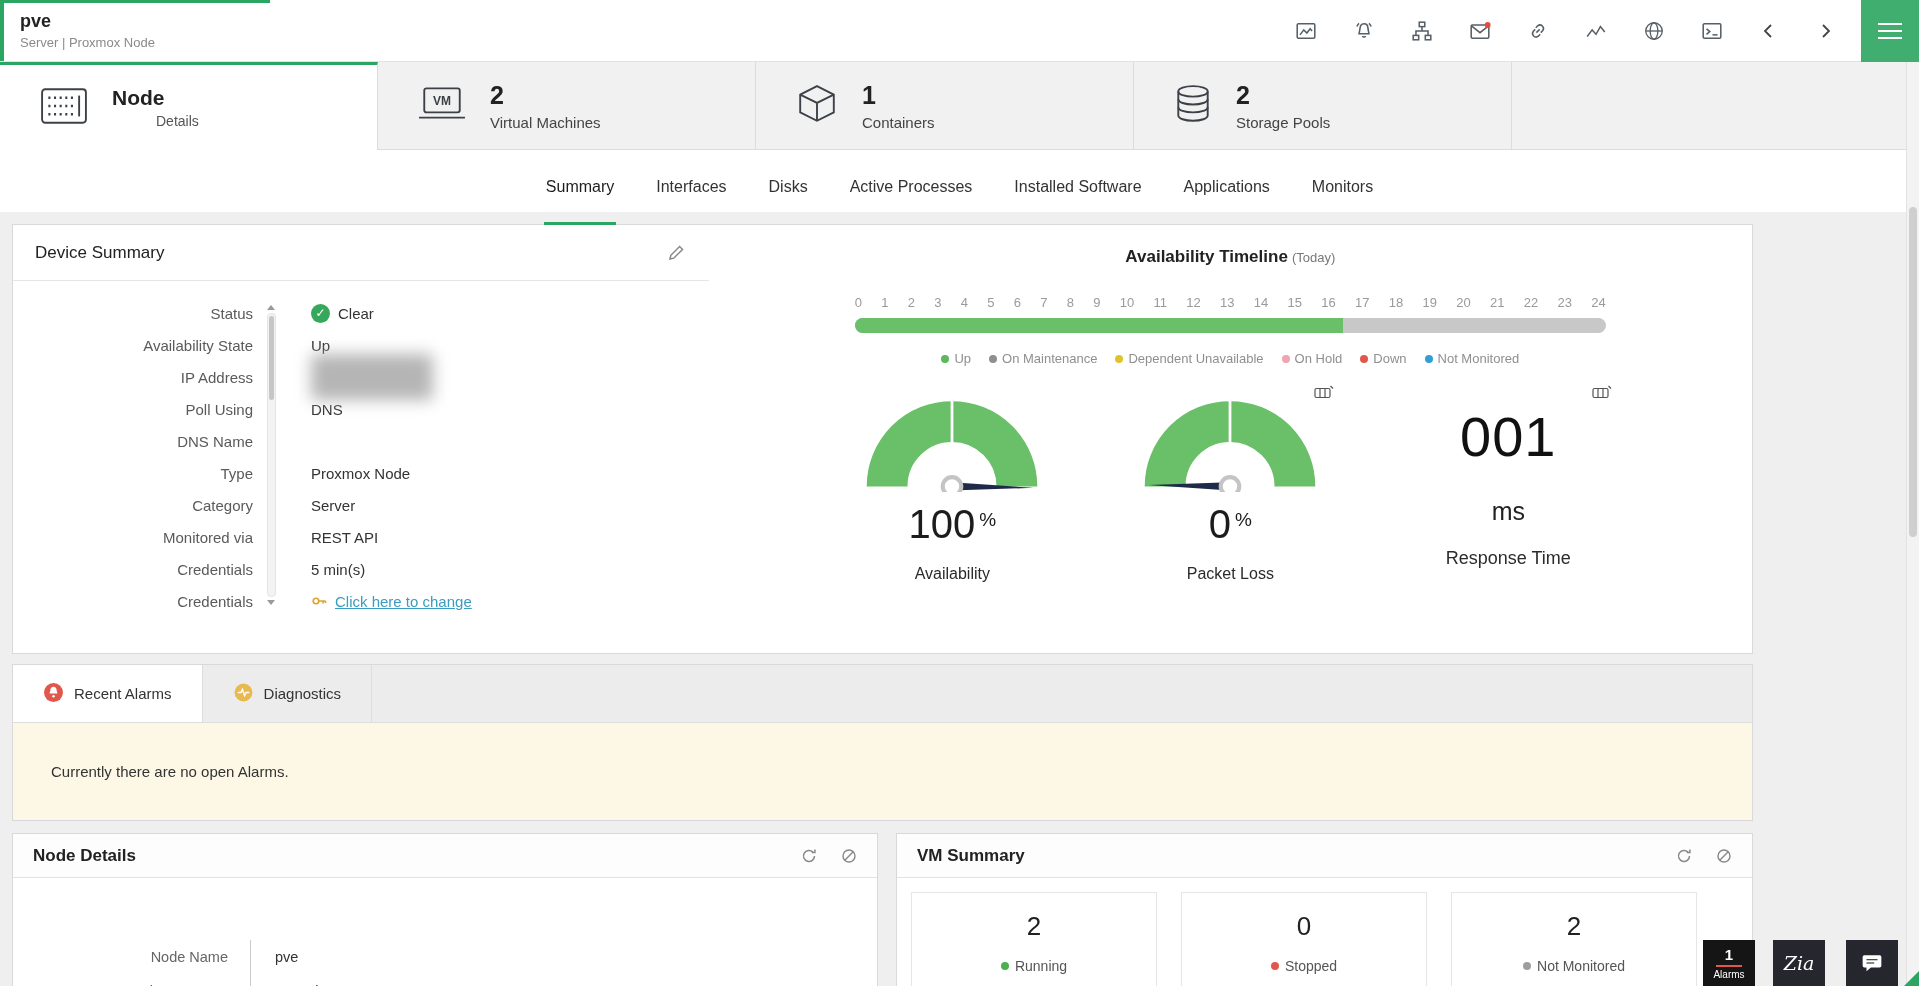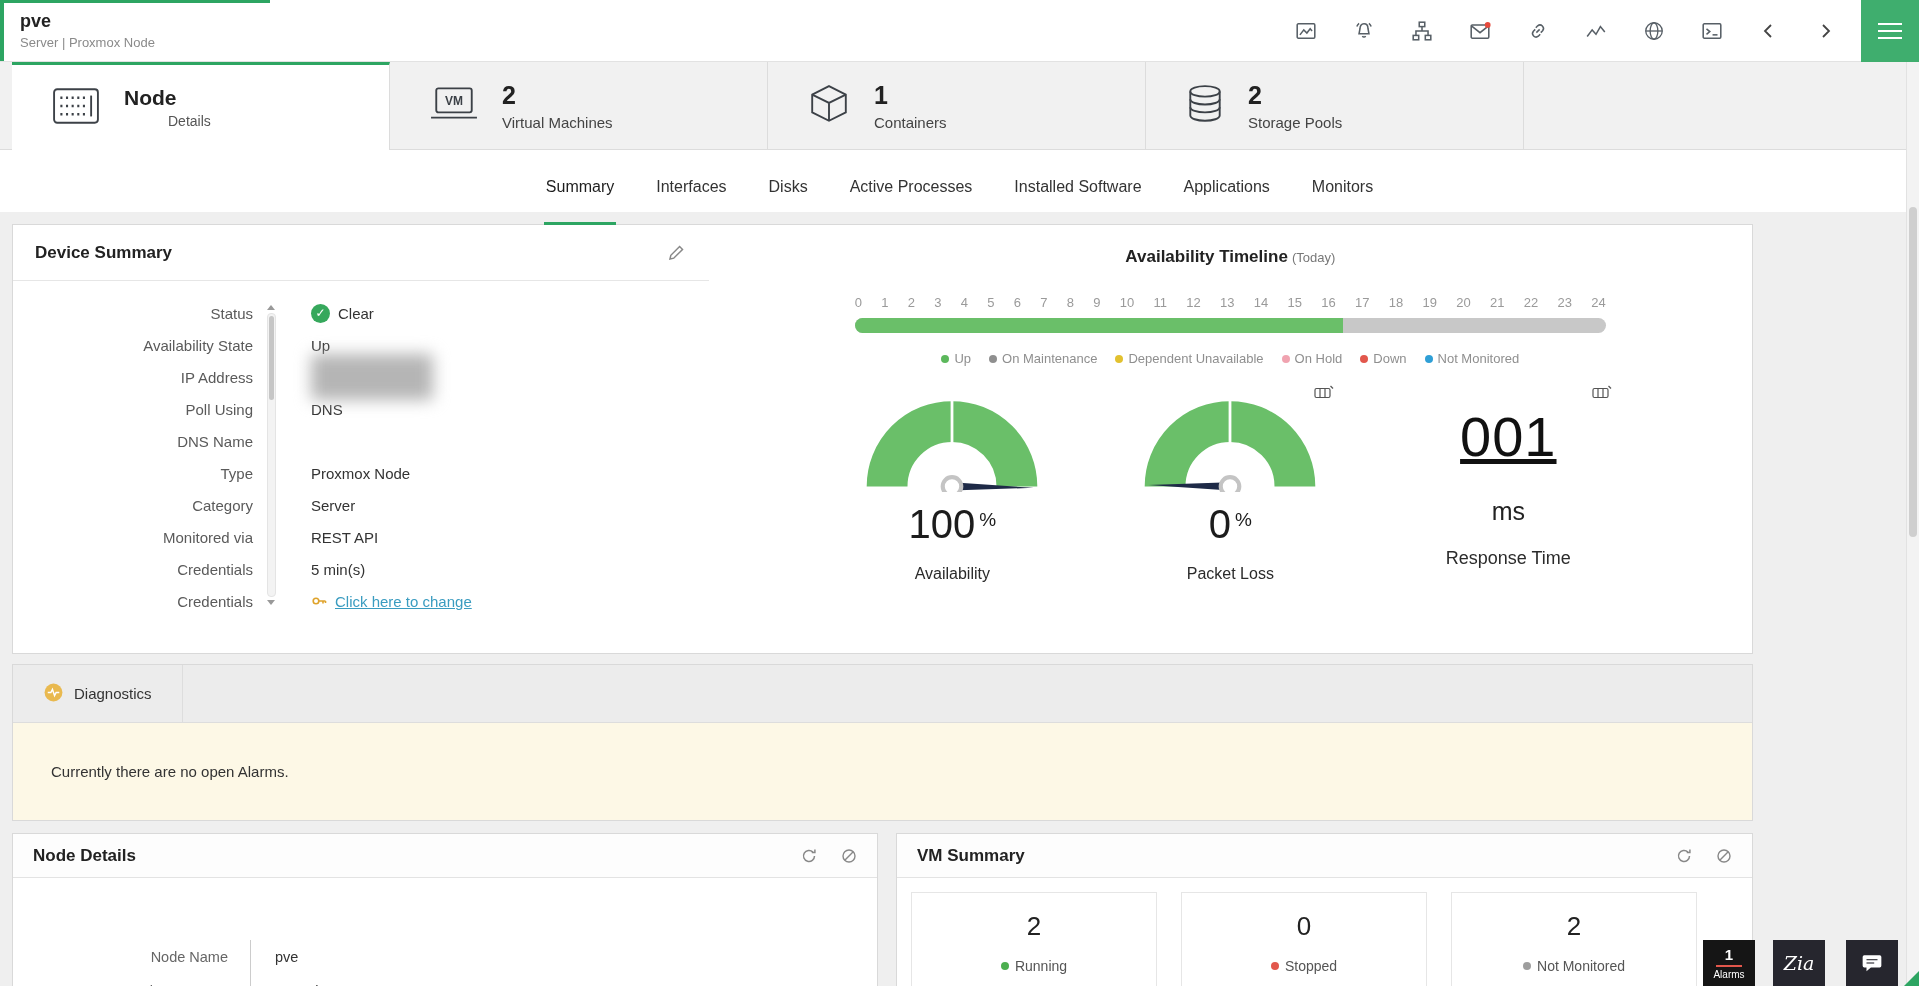--- a/index.html
+++ b/index.html
@@ -13,21 +13,21 @@
   .title-block { display:flex; flex-direction:column; justify-content:center; }
   .title { font-size:18px; font-weight:bold; color:#222; }
   .breadcrumb { font-size:13px; color:#8a8a8a; margin-top:3px; }
   .topbar-icons { margin-left:auto; display:flex; align-items:center; gap:36px; padding-right:26px; }
   .tb-icon { display:inline-flex; cursor:pointer; position:relative; }
   .tb-icon svg { display:block; }
   .hamburger { width:58px; height:62px; background:#3fae6e; display:flex; flex-direction:column; align-items:center; justify-content:center; gap:5px; cursor:pointer; }
   .hamburger i { display:block; width:24px; height:2px; background:#fff; }
 
   
-  .tabcards { display:flex; height:88px; background:#f1f1f1; border-bottom:1px solid #dcdcdc; padding-left:12px; }
+  .tabcards { display:flex; height:88px; background:#f1f1f1; border-bottom:1px solid #dcdcdc; }
   .tab-card { width:378px; display:flex; align-items:center; padding-left:40px; gap:24px; border-right:1px solid #dcdcdc; cursor:pointer; }
   .tab-card.selected { background:#fff; border-top:3px solid #2da562; margin-bottom:-1px; }
   .card-col { display:flex; flex-direction:column; }
   .card-title { font-size:21px; font-weight:bold; color:#222; }
   .card-sub { font-size:14px; color:#555; margin-top:3px;margin-left:44px; }
   .card-count { font-size:25px; font-weight:bold; color:#222; }
   .card-label { font-size:15px; color:#444; margin-top:4px; }
   .tabcards-filler { flex:1; }
 
   
@@ -35,21 +35,21 @@
   .nav-tab { display:inline-block; margin:8px 19px; padding:20px 2px 26px; font-size:16px; color:#333; cursor:pointer; }
   .nav-tab.active { color:#1e1e1e; border-bottom:3px solid #2da562; }
 
   
   .content { padding:12px 0 0 12px; width:1753px; }
   .panel { background:#fff; border:1px solid #d9d9d9; }
 
   .summary-panel { display:flex; height:430px; margin-bottom:10px; width:1741px; }
   .ds-col { width:40%; position:relative; }
   .ds-header { display:flex; justify-content:space-between; align-items:center; height:56px; padding:0 24px 0 22px; border-bottom:1px solid #e6e6e6; }
-  .ds-title { font-size:17px; font-weight:bold; color:#222; }
+  .ds-title { font-size:17px; font-weight:normal; color:#222; }
   .edit-icon { cursor:pointer; display:inline-flex; }
   .ds-rows { position:relative; padding:16px 0 0 22px; }
   .ds-row { display:flex; align-items:center; height:32px; }
   .ds-label { width:218px; text-align:right; color:#5a5a5a; font-size:15px; }
   .ds-value { margin-left:58px; font-size:15px; color:#333; display:flex; align-items:center; gap:8px; }
   .check { width:19px; height:19px; border-radius:50%; background:#36a85c; color:#fff; font-size:12px; display:inline-flex; align-items:center; justify-content:center; }
   .blur-box { display:block; width:122px; height:46px; background:#b5b5b5; filter:blur(8px); border-radius:4px; margin:-7px 0; }
   .link { color:#3a9cc0; text-decoration:underline; cursor:pointer; }
   .mini-scrollbar { position:absolute; left:252px; top:24px; bottom:12px; width:12px; display:flex; flex-direction:column; align-items:center; cursor:pointer; }
   .tri-up { width:0; height:0; border-left:4px solid transparent; border-right:4px solid transparent; border-bottom:5px solid #999; }
@@ -65,21 +65,21 @@
   .bar-fill { height:100%; background:#6abf69; }
   .legend { display:flex; gap:18px; margin-top:18px; font-size:13px; color:#8f8f8f; align-items:center; }
   .legend-item { display:flex; align-items:center; gap:5px; }
   .legend-dot { width:8px; height:8px; border-radius:50%; display:inline-block; }
   .gauges-row { display:flex; margin-top:24px; gap:66px; align-items:flex-start; }
   .gauge-block { width:212px; text-align:center; position:relative; }
   .counter-icon { position:absolute; top:-6px; right:2px; display:inline-flex; cursor:pointer; }
   .gauge-value { font-size:40px; color:#1c1c1c; margin-top:6px; }
   .gauge-unit { font-size:19px; vertical-align:12px; margin-left:4px; }
   .gauge-label { font-size:16px; color:#2b2b2b; margin-top:18px; }
-  .rt-value { font-size:56px; color:#111; letter-spacing:1px; margin-top:14px;text-decoration:underline; }
+  .rt-value { font-size:56px; color:#111; letter-spacing:1px; margin-top:14px; }
   .rt-unit { font-size:25px; color:#222; margin-top:28px; }
   .rt-label { font-size:18px; color:#2b2b2b; margin-top:22px; }
 
   
   .alarms-panel { width:1741px; margin-bottom:12px; }
   .alarm-tabs { display:flex; background:#ececec; border-bottom:1px solid #ddd; height:58px; }
   .alarm-tab { display:flex; align-items:center; gap:10px; padding:0 30px; font-size:15px; color:#333; border-right:1px solid #ddd; cursor:pointer; }
   .alarm-tab.active { background:#fff; }
   .alarm-message { background:#fdf8e6; height:97px; display:flex; align-items:center; padding-left:38px; font-size:15px; color:#333; }
 
@@ -440,20 +440,30 @@
           <div class="rt-value">001</div>
           <div class="rt-unit">ms</div>
           <div class="rt-label">Response Time</div>
         </div>
       </div>
     </div>
   </section>
 
   <section class="panel alarms-panel">
     <div class="alarm-tabs">
+      <div class="alarm-tab active">
+        <span>
+          <svg width="21" height="21" viewBox="0 0 20 20">
+              <circle cx="10" cy="10" r="9" fill="#e2574c"></circle>
+              <path d="M10 4.5 c-2.2 0-3 1.8-3 3.5 l-.8 3 h7.6 l-.8-3 c0-1.7-.8-3.5-3-3.5 Z" fill="#fff"></path>
+              <circle cx="10" cy="13.6" r="1.2" fill="#fff"></circle>
+            </svg>
+        </span>
+        <span>Recent Alarms</span>
+      </div>
       <div class="alarm-tab">
         <span>
           <svg width="21" height="21" viewBox="0 0 20 20">
               <circle cx="10" cy="10" r="8.5" fill="#e9b94f"></circle>
               <path d="M4.5 10 h3 l1.5-3 2 6 1.5-3 h3" stroke="#fff" stroke-width="1.4" fill="none"></path>
             </svg>
         </span>
         <span>Diagnostics</span>
       </div>
     </div>

